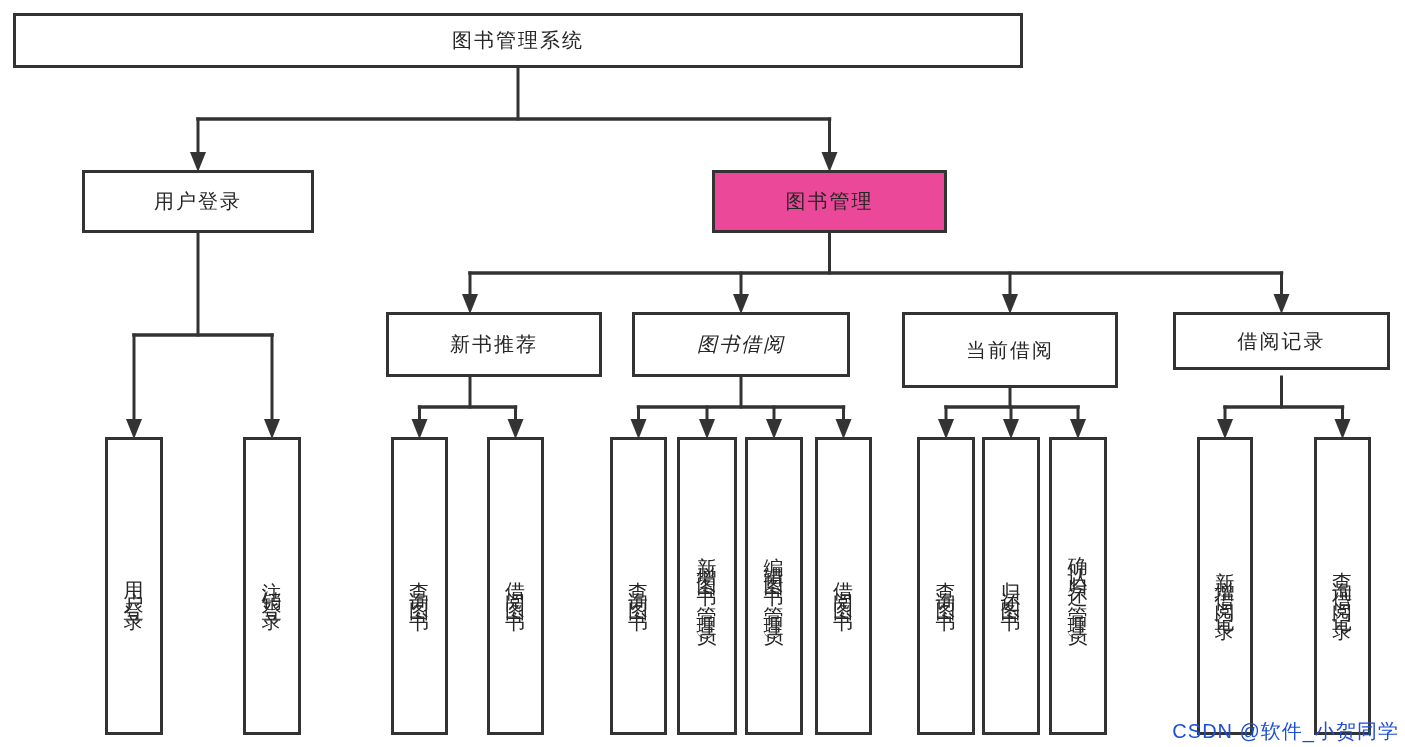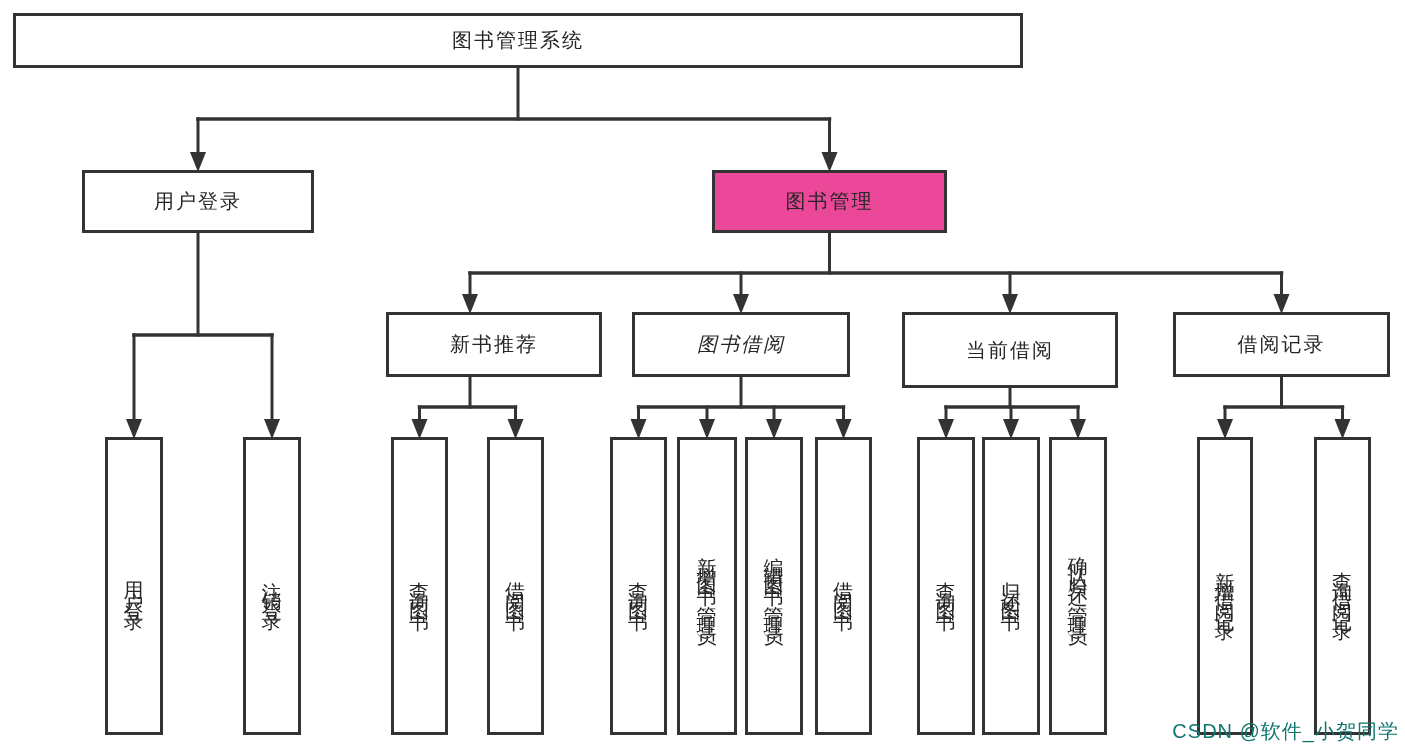--- a/index.html
+++ b/index.html
@@ -108,21 +108,21 @@
       </div>
       <div class="node" style="left: 362px; top: 312px; width: 216px; height: 65px; border-color: rgb(51, 51, 51); background: rgb(255, 255, 255); color: rgb(38, 38, 38); margin-left: 24px;">
         <span class="label">新书推荐</span>
       </div>
       <div class="node" style="left: 632px; top: 312px; width: 218px; height: 65px; border-color: rgb(51, 51, 51); background: rgb(255, 255, 255); color: rgb(38, 38, 38); font-style: italic;">
         <span class="label">图书借阅</span>
       </div>
       <div class="node" style="left: 902px; top: 312px; width: 216px; height: 76px; border-color: rgb(51, 51, 51); background: rgb(255, 255, 255); color: rgb(38, 38, 38);">
         <span class="label">当前借阅</span>
       </div>
-      <div class="node" style="left: 1173px; top: 312px; width: 217px; height: 65px; border-color: rgb(51, 51, 51); background: rgb(255, 255, 255); color: rgb(38, 38, 38);">
+      <div class="node" style="left: 1173px; top: 312px; width: 217px; height: 58px; border-color: rgb(51, 51, 51); background: rgb(255, 255, 255); color: rgb(38, 38, 38);">
         <span class="label">借阅记录</span>
       </div>
       <div class="node vertical" style="left: 105px; top: 437px; width: 58px; height: 298px; border-color: rgb(51, 51, 51); background: rgb(255, 255, 255); color: rgb(38, 38, 38);">
         <span class="label">用户登录</span>
       </div>
       <div class="node vertical" style="left: 243px; top: 437px; width: 58px; height: 298px; border-color: rgb(51, 51, 51); background: rgb(255, 255, 255); color: rgb(38, 38, 38);">
         <span class="label">注销登录</span>
       </div>
       <div class="node vertical" style="left: 391px; top: 437px; width: 57px; height: 298px; border-color: rgb(51, 51, 51); background: rgb(255, 255, 255); color: rgb(38, 38, 38);">
         <span class="label">查询图书</span>
@@ -151,14 +151,14 @@
       <div class="node vertical" style="left: 1049px; top: 437px; width: 58px; height: 298px; border-color: rgb(51, 51, 51); background: rgb(255, 255, 255); color: rgb(38, 38, 38);">
         <span class="label">确认归还（管理员）</span>
       </div>
       <div class="node vertical" style="left: 1197px; top: 437px; width: 56px; height: 298px; border-color: rgb(51, 51, 51); background: rgb(255, 255, 255); color: rgb(38, 38, 38);">
         <span class="label">新增借阅记录</span>
       </div>
       <div class="node vertical" style="left: 1314px; top: 437px; width: 57px; height: 298px; border-color: rgb(51, 51, 51); background: rgb(255, 255, 255); color: rgb(38, 38, 38);">
         <span class="label">查询借阅记录</span>
       </div>
     </div>
-  <div class="watermark" style="color: #0f766e;">CSDN @软件_小贺同学</div>
+  <div class="watermark" style="color: #1d4ed8;">CSDN @软件_小贺同学</div>
 </div>
 
 </body></html>

